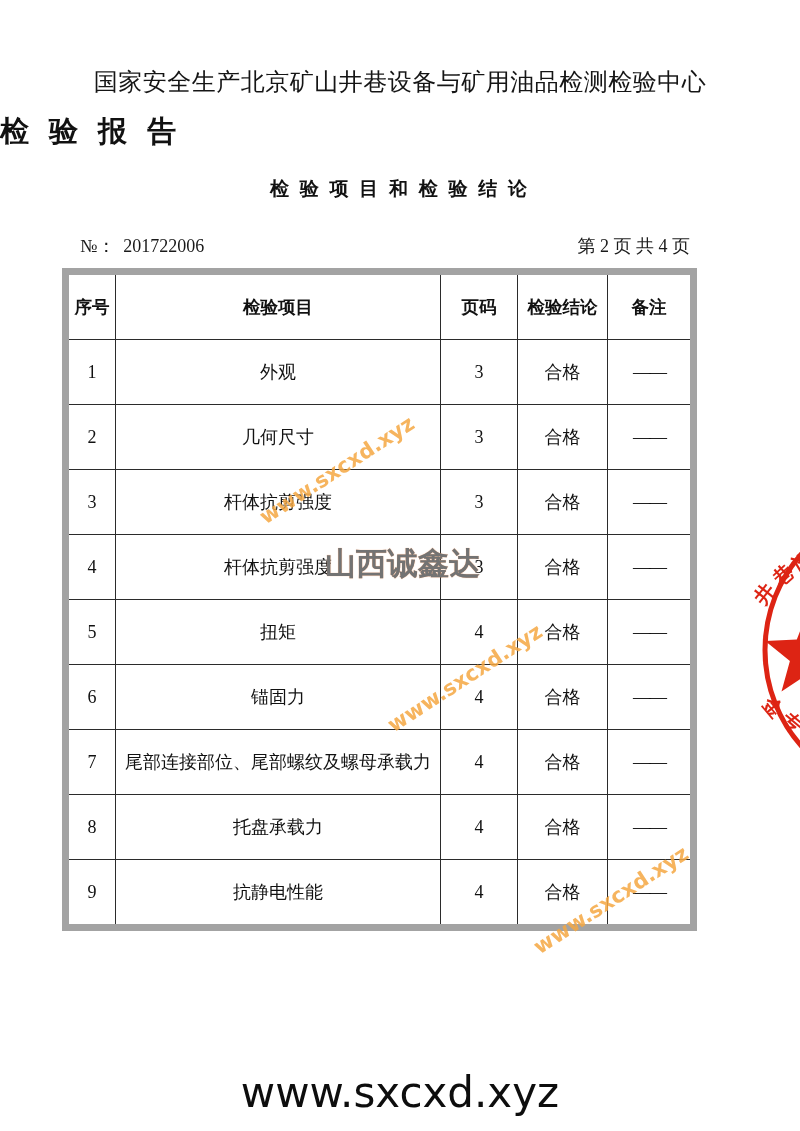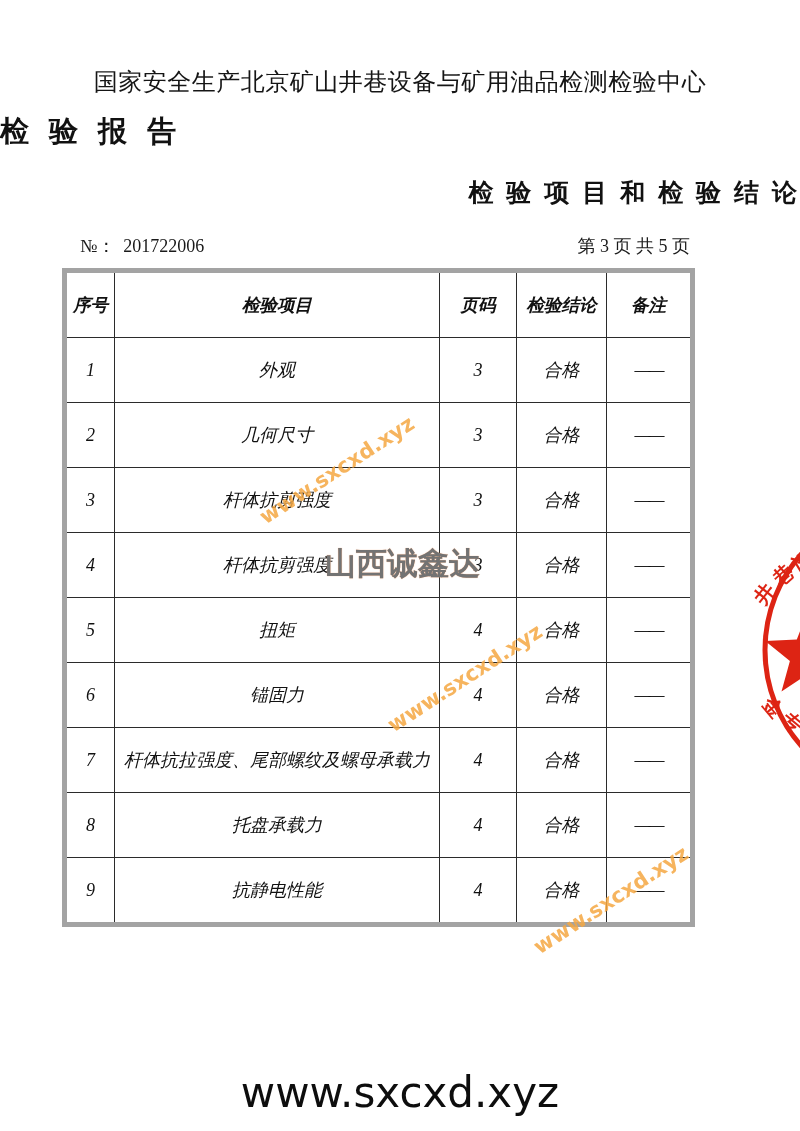--- a/index.html
+++ b/index.html
@@ -20,37 +20,36 @@
   }
   .report-title{
     position:absolute;top:112px;left:0;width:100%;
     text-align:left;
     font-size:29px;font-weight:bold;letter-spacing:6px;
     font-family:"Liberation Sans", sans-serif;
     color:#111;
   }
   .section-title{
     position:absolute;top:176px;left:0;width:100%;
-    text-align:right;
-    font-size:25px;font-weight:bold;letter-spacing:3px;
-    font-family:Liberation Sans, sans-serif;
+    text-align:center;
+    font-size:19px;font-weight:bold;letter-spacing:3px;
+    font-family:Liberation Serif, serif;
     color:#111;
   }
   .meta-row{
     position:absolute;top:234px;left:62px;width:628px;
     display:flex;justify-content:space-between;align-items:center;
     font-size:18px;
   }
   .report-no{padding-left:18px;}
   .report-no .num{margin-left:8px;}
   .report-table{
     position:absolute;top:268px;left:62px;width:628px;
     border-collapse:collapse;table-layout:fixed;
-    border:5px solid #a3a3a3;
-    font-style:italic;
+    border:7px solid #a3a3a3;
   }
   .report-table th,.report-table td{
     border:1.5px solid #2b2b2b;
     text-align:center;vertical-align:middle;
     padding:0;overflow:hidden;
   }
   .report-table th{
     height:64px;
     font-family:"Liberation Sans", sans-serif;
     font-size:17.5px;font-weight:600;color:#111;
@@ -105,21 +104,21 @@
 <div class="page">
 
   <div class="org-title">国家安全生产北京矿山井巷设备与矿用油品检测检验中心</div>
   <div class="report-title">检 验 报 告</div>
   <div class="section-title">检 验 项 目 和 检 验 结 论</div>
 
   <div class="meta-row">
     <div class="report-no">
       <span>№：</span><span class="num">201722006</span>
     </div>
-    <div class="page-indicator">第 3 页  共 5 页</div>
+    <div class="page-indicator">第 2 页  共 4 页</div>
   </div>
 
   <table class="report-table">
     <colgroup>
       <col style="width:50px">
         <col style="width:325px">
         <col style="width:77px">
         <col style="width:90px">
         <col style="width:86px">
     </colgroup>
@@ -168,21 +167,21 @@
     </tr>
     <tr>
       <td>6</td>
       <td>锚固力</td>
       <td>4</td>
       <td>合格</td>
       <td class="dash">——</td>
     </tr>
     <tr>
       <td>7</td>
-      <td>杆体抗拉强度、尾部螺纹及螺母承载力</td>
+      <td>尾部连接部位、尾部螺纹及螺母承载力</td>
       <td>4</td>
       <td>合格</td>
       <td class="dash">——</td>
     </tr>
     <tr>
       <td>8</td>
       <td>托盘承载力</td>
       <td>4</td>
       <td>合格</td>
       <td class="dash">——</td>

